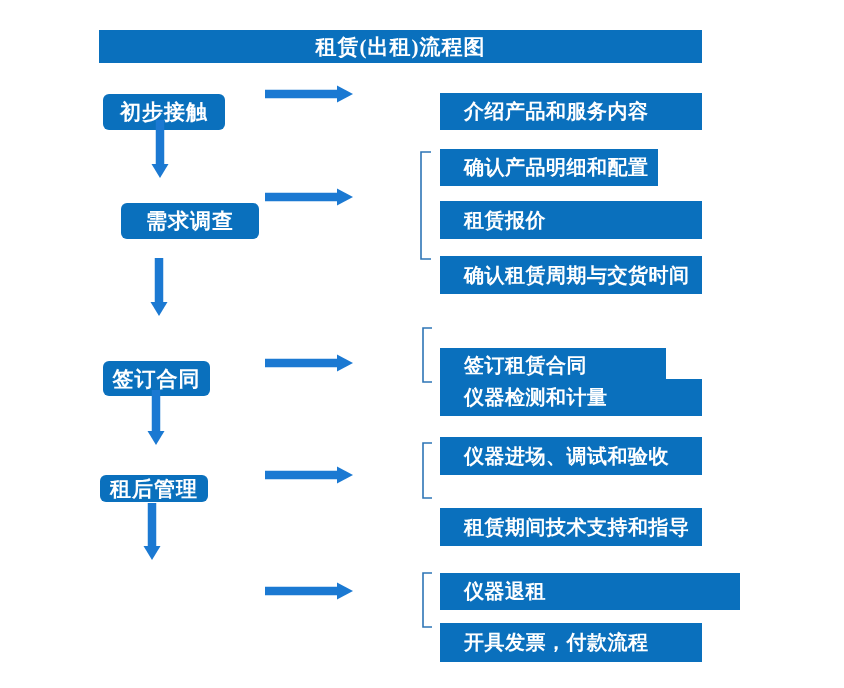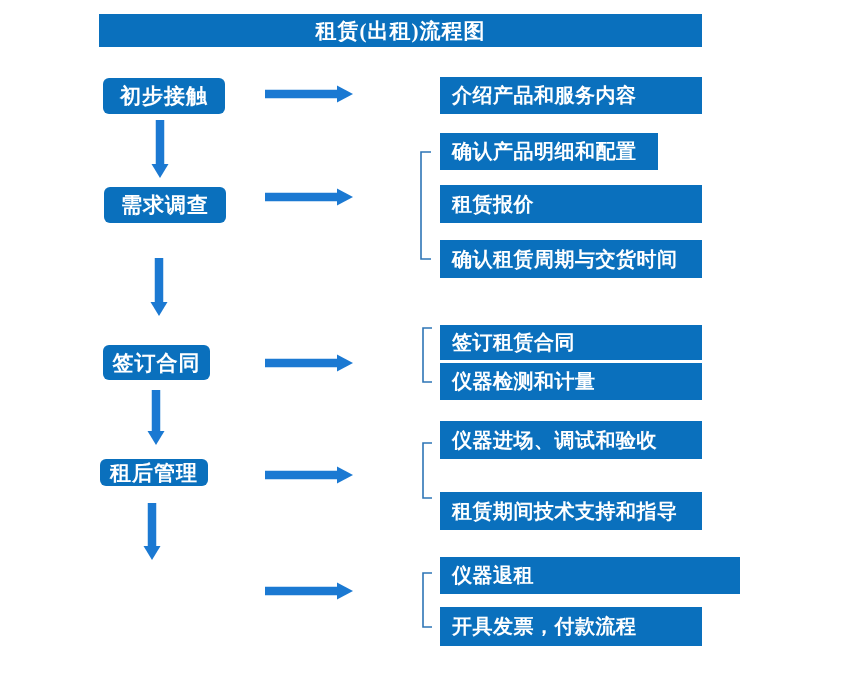--- a/index.html
+++ b/index.html
@@ -11,35 +11,36 @@
     overflow:hidden;
   }
   .box{
     position:absolute;
     background:var(--box-fill,#0a70bd);
     color:var(--text-color,#ffffff);
     font-weight:bold;
     display:flex;
     align-items:center;
     box-sizing:border-box;
+    margin-top:16px;
   }
   .title-bar{
     justify-content:center;
     font-size:21px;
     letter-spacing:1px;
   }
   .lbox{
     justify-content:center;
     font-size:21px;
     letter-spacing:1px;
     border-radius:6px;
   }
   .rbox{
     justify-content:flex-start;
-    padding-left:12px;
+    padding-left:24px;
     font-size:20px;
     letter-spacing:0.5px;
   }
   .overlay{
     position:absolute;
     left:0;top:0;
     pointer-events:none;
   }
   .ashaft{
     stroke:var(--arrow-color,#1b79d2);
@@ -56,29 +57,29 @@
   }
 </style>
 </head>
 <body>
 
 <div class="canvas">
 
   <div class="box title-bar" style="left:99px;top:14px;width:603px;height:33px">租赁(出租)流程图</div>
 
   <div class="box lbox" style="left:103px;top:78px;width:122px;height:36px">初步接触</div>
-  <div class="box lbox" style="left:104px;top:187px;width:122px;height:36px">需求调查</div>
+  <div class="box lbox" style="left:121px;top:187px;width:138px;height:36px">需求调查</div>
   <div class="box lbox" style="left:103px;top:345px;width:107px;height:35px">签订合同</div>
   <div class="box lbox" style="left:100px;top:459px;width:108px;height:27px">租后管理</div>
 
   <div class="box rbox" style="left:440px;top:77px;width:262px;height:37px">介绍产品和服务内容</div>
   <div class="box rbox" style="left:440px;top:133px;width:218px;height:37px">确认产品明细和配置</div>
   <div class="box rbox" style="left:440px;top:185px;width:262px;height:38px">租赁报价</div>
   <div class="box rbox" style="left:440px;top:240px;width:262px;height:38px">确认租赁周期与交货时间</div>
-  <div class="box rbox" style="left:440px;top:325px;width:262px;height:35px">签订租赁合同</div>
+  <div class="box rbox" style="left:440px;top:332px;width:226px;height:35px">签订租赁合同</div>
   <div class="box rbox" style="left:440px;top:363px;width:262px;height:37px">仪器检测和计量</div>
   <div class="box rbox" style="left:440px;top:421px;width:262px;height:38px">仪器进场、调试和验收</div>
   <div class="box rbox" style="left:440px;top:492px;width:262px;height:38px">租赁期间技术支持和指导</div>
   <div class="box rbox" style="left:440px;top:557px;width:300px;height:37px">仪器退租</div>
   <div class="box rbox" style="left:440px;top:607px;width:262px;height:39px">开具发票，付款流程</div>
 
   <svg class="overlay" width="844" height="688" viewBox="0 0 844 688">
 
     <g>
       <line class="ashaft" x1="265" y1="94" x2="337" y2="94"></line>

